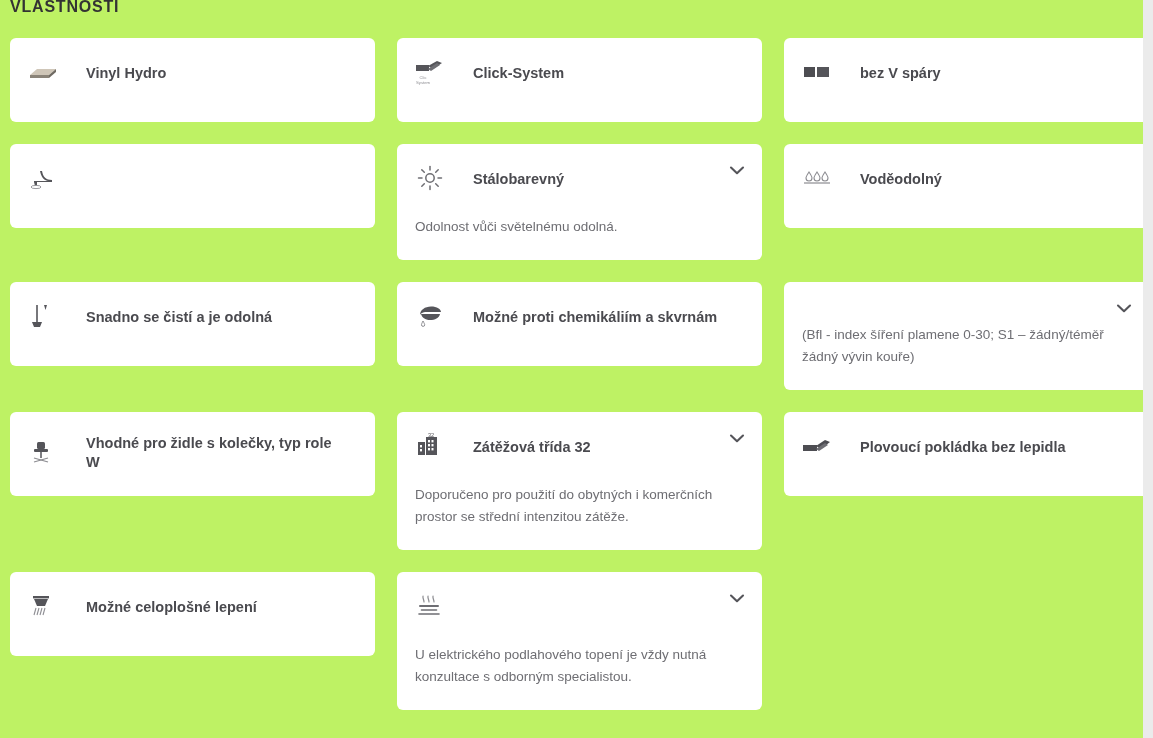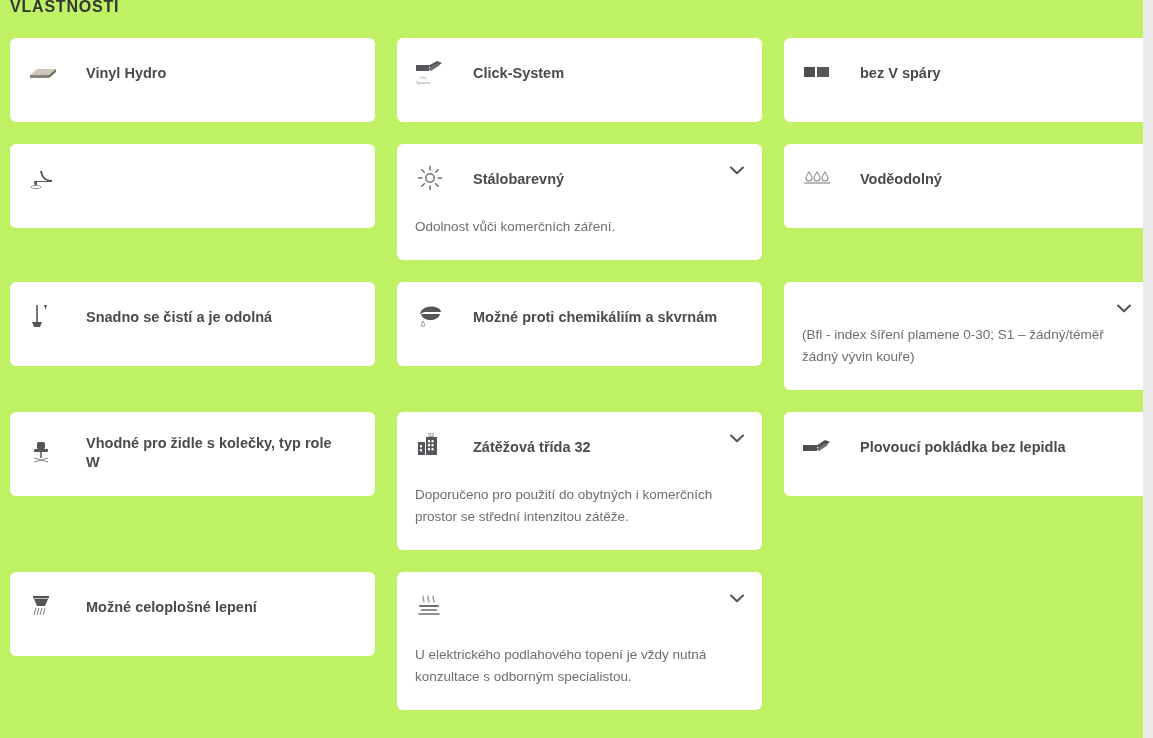--- a/index.html
+++ b/index.html
@@ -178,21 +178,21 @@
                 </g>
               </svg>
             </span>
             <span class="label">Stálobarevný</span>
           </div>
           <span class="chev">
             <svg width="14" height="9" viewBox="0 0 14 9">
               <polyline points="1,1.5 7,7.2 13,1.5" fill="none" stroke="#55555a" stroke-width="2.1" stroke-linecap="round" stroke-linejoin="round"></polyline>
             </svg>
           </span>
-          <div class="body-text">Odolnost vůči komerčních záření.</div>
+          <div class="body-text">Odolnost vůči světelnému odolná.</div>
         </div>
       </div>
 
       <div class="col">
         <div class="card">
           <div class="card-head">
             <span class="icon-wrap">
               <svg width="28" height="18" viewBox="0 0 28 18">
                 <g fill="none" stroke="#8d8d92" stroke-width="1.1">
                   <path d="M6,3 C4,6 3,7.5 3,9 a3,3 0 0 0 6,0 C9,7.5 8,6 6,3 Z"></path>

